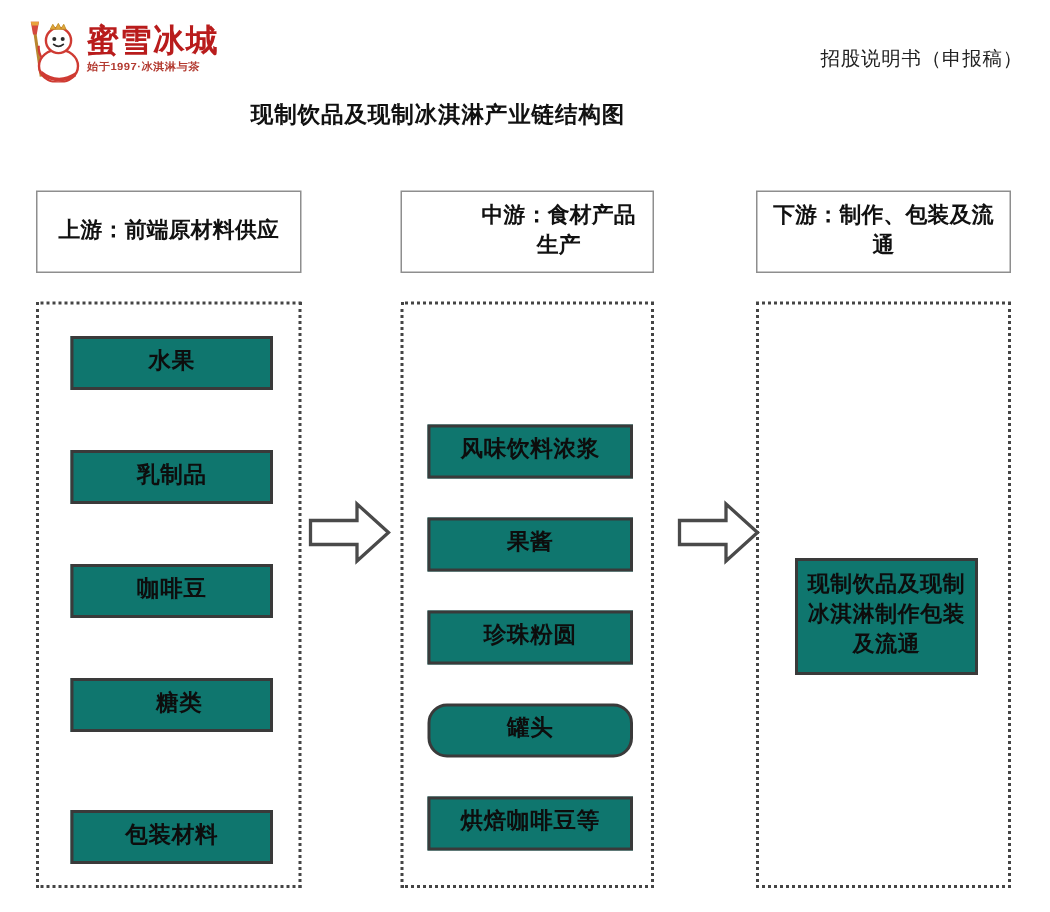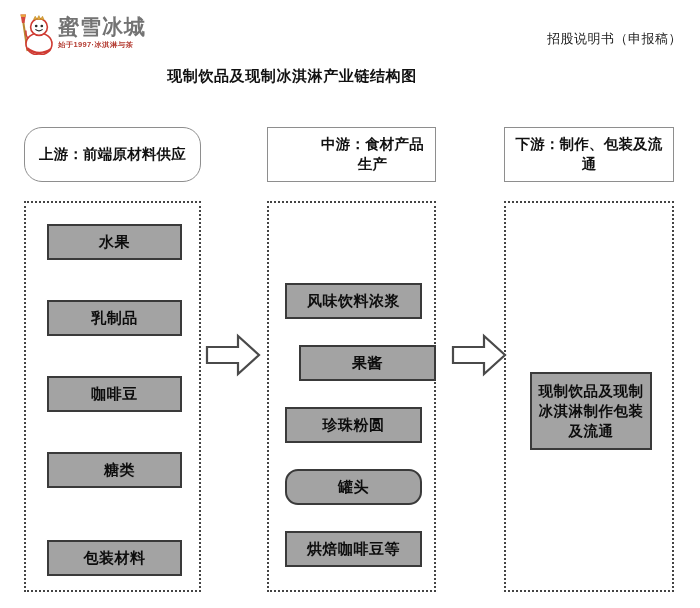--- a/index.html
+++ b/index.html
@@ -42,21 +42,21 @@
   .brand-text-wrap {
     margin-left: 2px;
     display: flex;
     flex-direction: column;
     justify-content: center;
     line-height: 1;
   }
   .brand-name {
     font-size: 21px;
     font-weight: bold;
-    color: #737373;
+    color: #b91c1c;
     letter-spacing: 1px;
     white-space: nowrap;
     font-family: "DejaVu Sans", sans-serif;
   }
   .brand-tagline {
     margin-top: 3px;
     font-size: 7.5px;
     font-weight: bold;
     color: #b33a30;
     letter-spacing: 0.3px;
@@ -106,63 +106,64 @@
     align-items: center;
     justify-content: center;
     text-align: center;
     font-weight: bold;
     font-size: 14.5px;
     line-height: 1.35;
     color: #111;
     padding: 4px 6px;
     letter-spacing: 0.2px;
   }
-  .col-header.up   { left: 24px;  top: 127px; width: 177px; height: 55px; border-radius: 18px; }
+  .col-header.up   { left: 24px;  top: 127px; width: 177px; height: 55px; }
   .col-header.mid  { left: 267px; top: 127px; width: 169px; height: 55px; padding-left: 48px; }
   .col-header.down { left: 504px; top: 127px; width: 170px; height: 55px; }
 
   .col-body {
     position: absolute;
     box-sizing: border-box;
     border: 2px dotted #444;
     background: #ffffff;
   }
   .col-body.up   { left: 24px;  top: 201px; width: 177px; height: 391px; }
   .col-body.mid  { left: 267px; top: 201px; width: 169px; height: 391px; }
   .col-body.down { left: 504px; top: 201px; width: 170px; height: 391px; }
 
   .node {
     position: absolute;
     box-sizing: border-box;
     border: 2px solid #3a3a3a;
-    background: #a3a3a3;
+    background: #0f766e;
     display: flex;
     align-items: center;
     justify-content: center;
     text-align: center;
     font-weight: bold;
     font-size: 15px;
     color: #0d0d0d;
     letter-spacing: 0.5px;
     line-height: 1.3;
     white-space: nowrap;
+    font-family: Liberation Mono, monospace;
   }
   
   .col-body.up .node  { left: 21px; width: 135px; height: 36px; }
   .up-n0 { top: 21px; }
   .up-n1 { top: 97px; }
   .up-n2 { top: 173px; }
   .up-n3 { top: 249px; padding-left: 10px; }
   .up-n4 { top: 337px; }
 
   
   .col-body.mid .node { left: 16px; width: 137px; height: 36px; }
   .mid-n0 { top: 18px; }
   .mid-n1 { top: 80px; }
-  .mid-n2 { top: 142px; margin-left: 14px; }
+  .mid-n2 { top: 142px; }
   .mid-n3 { top: 204px; }
   .mid-n4 { top: 266px; border-radius: 13px; }
   .mid-n5 { top: 328px; }
 
   
   .col-body.down .node {
     left: 24px;
     top: 155px;
     width: 122px;
     height: 78px;

